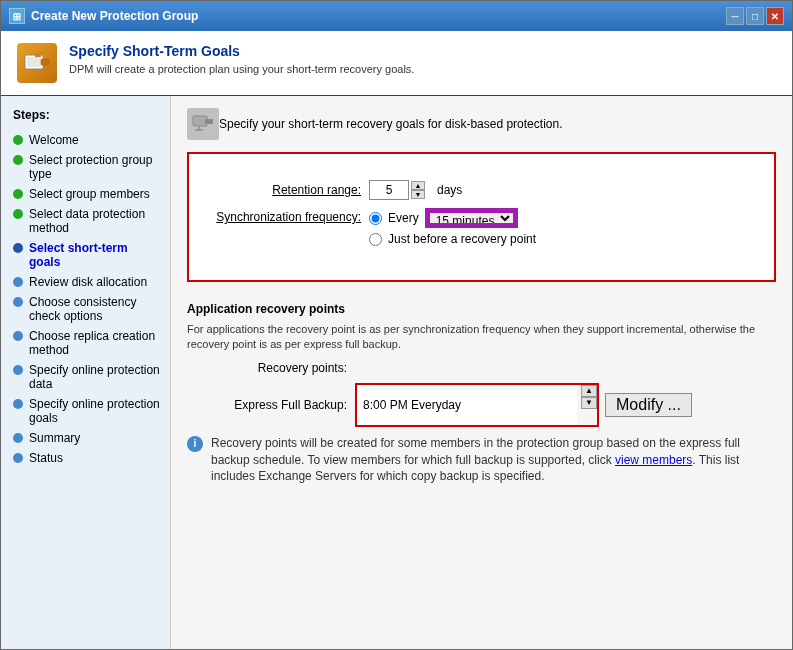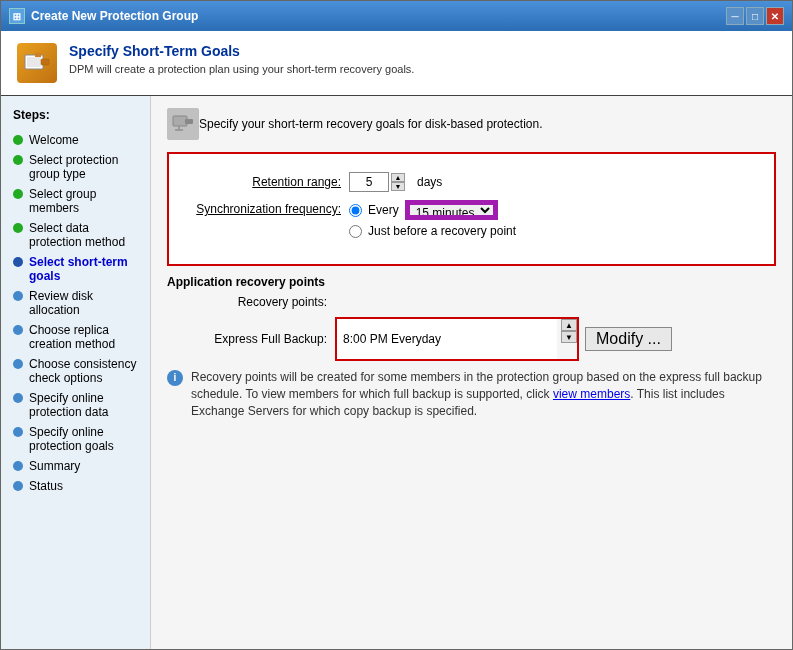--- a/index.html
+++ b/index.html
@@ -10,32 +10,32 @@
     .title-icon { width: 16px; height: 16px; background: #5ba3e0; border: 1px solid #8cc; display: flex; align-items: center; justify-content: center; font-size: 10px; color: white; }
     .title-controls { display: flex; gap: 2px; }
     .title-btn { width: 18px; height: 18px; background: #5a90c8; border: 1px solid #8ab; display: flex; align-items: center; justify-content: center; font-size: 10px; color: white; cursor: pointer; }
     .title-btn.close { background: #c0392b; }
     .header { background: #fff; padding: 12px 16px; border-bottom: 1px solid #404040; display: flex; align-items: flex-start; gap: 12px; }
     .header-icon { width: 40px; height: 40px; background: linear-gradient(135deg, #e8a020, #c07010); border-radius: 4px; display: flex; align-items: center; justify-content: center; flex-shrink: 0; }
     .header-icon svg { width: 28px; height: 28px; }
     .header-text h1 { font-size: 14px; font-weight: bold; color: #003399; margin-bottom: 4px; }
     .header-text p { font-size: 11px; color: #333; }
     .main { display: flex; flex: 1; overflow: hidden; }
-    .sidebar { width: 150px; background: #e8f0f8; border-right: 1px solid #ccc; padding: 8px 0; overflow-y: auto; }
+    .sidebar { width: 170px; background: #e8f0f8; border-right: 1px solid #ccc; padding: 8px 0; overflow-y: auto; }
     .sidebar-title { font-weight: bold; padding: 4px 12px 8px; color: #000; }
     .sidebar-item { display: flex; align-items: flex-start; padding: 3px 8px 3px 12px; cursor: pointer; gap: 6px; }
     .sidebar-item.active { color: #0000cc; font-weight: bold; }
     .dot { width: 10px; height: 10px; border-radius: 50%; flex-shrink: 0; margin-top: 2px; }
     .dot.green { background: #22aa22; }
     .dot.blue { background: #4488cc; }
     .dot.active-blue { background: #2255aa; }
     .content { flex: 1; padding: 12px 16px; overflow-y: auto; background: #f5f5f5; }
     .content-header { display: flex; align-items: center; margin-bottom: 12px; }
     .content-header-icon { width: 32px; height: 32px; background: #c0c0c0; border-radius: 2px; display: flex; align-items: center; justify-content: center; }
-    .red-box { border: 2px solid #cc0000; padding: 18px 12px; background: #fff; margin-bottom: 9px; }
+    .red-box { border: 2px solid #cc0000; padding: 26px 12px; background: #fff; margin-bottom: 20px; }
     .form-row { display: flex; align-items: center; margin-bottom: 8px; gap: 8px; }
     .form-label { width: 160px; text-align: right; color: #000; flex-shrink: 0; font-size: 12px; }
     .form-label.underline { text-decoration: underline; }
     .spinbox { display: flex; align-items: center; gap: 2px; }
     .spinbox input { width: 40px; height: 20px; border: 1px solid #888; padding: 1px 4px; text-align: center; font-size: 12px; }
     .spinbox-btns { display: flex; flex-direction: column; }
     .spinbox-btn { width: 14px; height: 9px; background: #e0e0e0; border: 1px solid #999; display: flex; align-items: center; justify-content: center; cursor: pointer; font-size: 7px; line-height: 1; }
     .spinbox-text { font-size: 12px; margin-left: 4px; }
     .radio-group { display: flex; flex-direction: column; gap: 4px; }
     .radio-row { display: flex; align-items: center; gap: 6px; }
@@ -111,25 +111,25 @@
       <div class="sidebar-item active">
         <div class="dot active-blue"></div>
         <span>Select short-term goals</span>
       </div>
       <div class="sidebar-item">
         <div class="dot blue"></div>
         <span>Review disk allocation</span>
       </div>
       <div class="sidebar-item">
         <div class="dot blue"></div>
+        <span>Choose consistency check options</span>
+      </div>
+      <div class="sidebar-item">
+        <div class="dot blue"></div>
         <span>Choose replica creation method</span>
-      </div>
-      <div class="sidebar-item">
-        <div class="dot blue"></div>
-        <span>Choose consistency check options</span>
       </div>
       <div class="sidebar-item">
         <div class="dot blue"></div>
         <span>Specify online protection data</span>
       </div>
       <div class="sidebar-item">
         <div class="dot blue"></div>
         <span>Specify online protection goals</span>
       </div>
       <div class="sidebar-item">
@@ -186,20 +186,21 @@
             </div>
             <div class="radio-row">
               <input type="radio" name="sync-freq" id="sync-before" style="">
               <label for="sync-before">Just before a recovery point</label>
             </div>
           </div>
         </div>
       </div>
 
       <div class="section-title">Application recovery points</div>
+      <div class="section-desc">For applications the recovery point is as per synchronization frequency when they support incremental, otherwise the recovery point is as per express full backup.</div>
 
       <div class="recovery-row">
         <span class="form-label" style="text-align:right; width:160px;">Recovery points:</span>
       </div>
 
       <div class="recovery-row" style="align-items:center;">
         <span class="form-label" style="text-align:right; width:160px;">Express Full Backup:</span>
         <div style="display:flex; align-items:center; gap:6px;">
           <div style="display:flex; align-items:stretch; border: 2px solid #cc0000;">
             <div class="express-box" style="border:none;">

